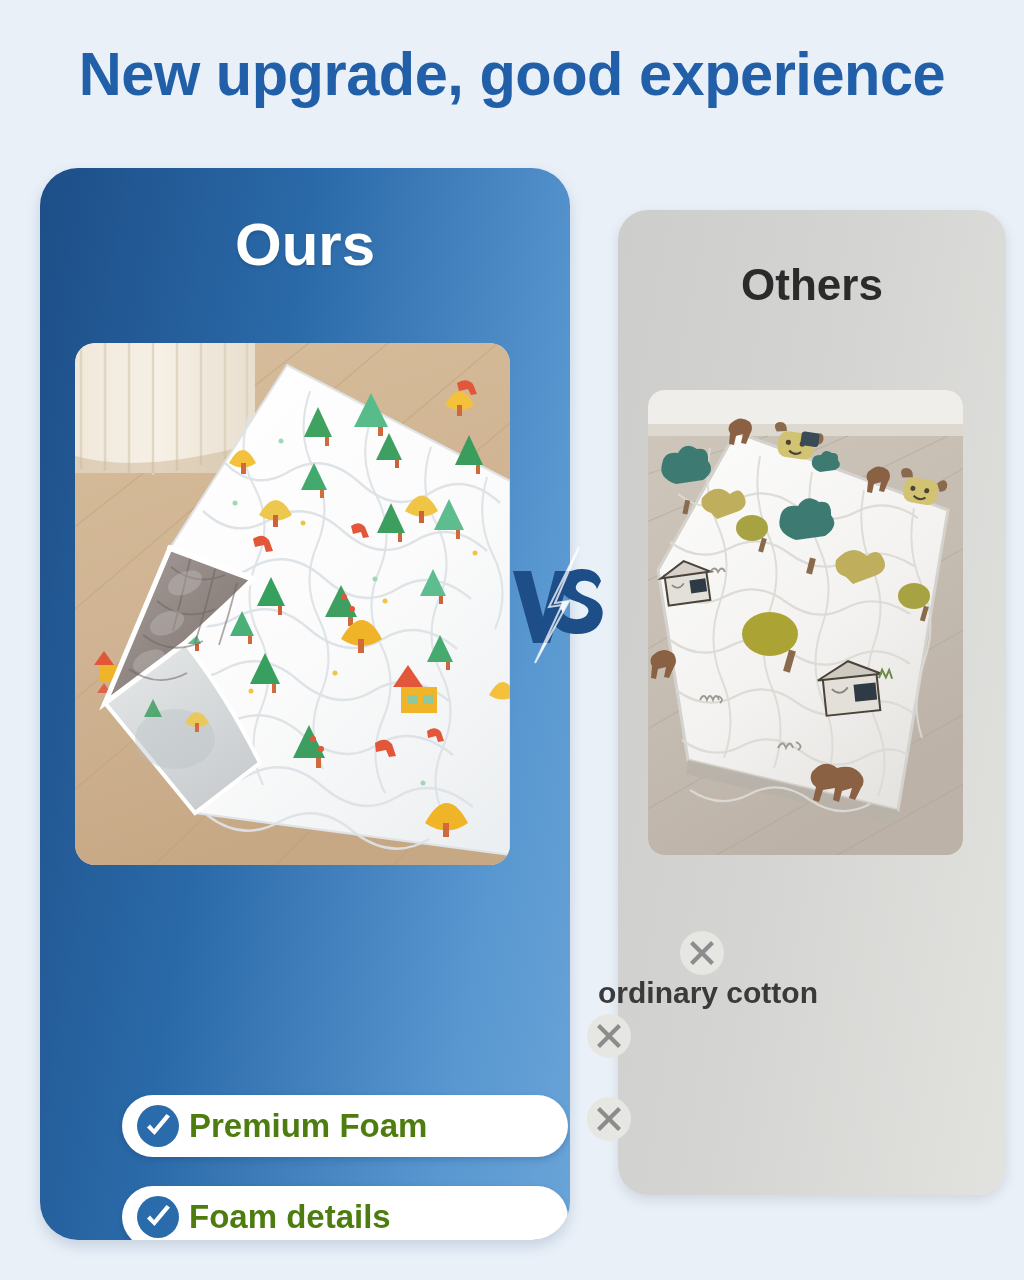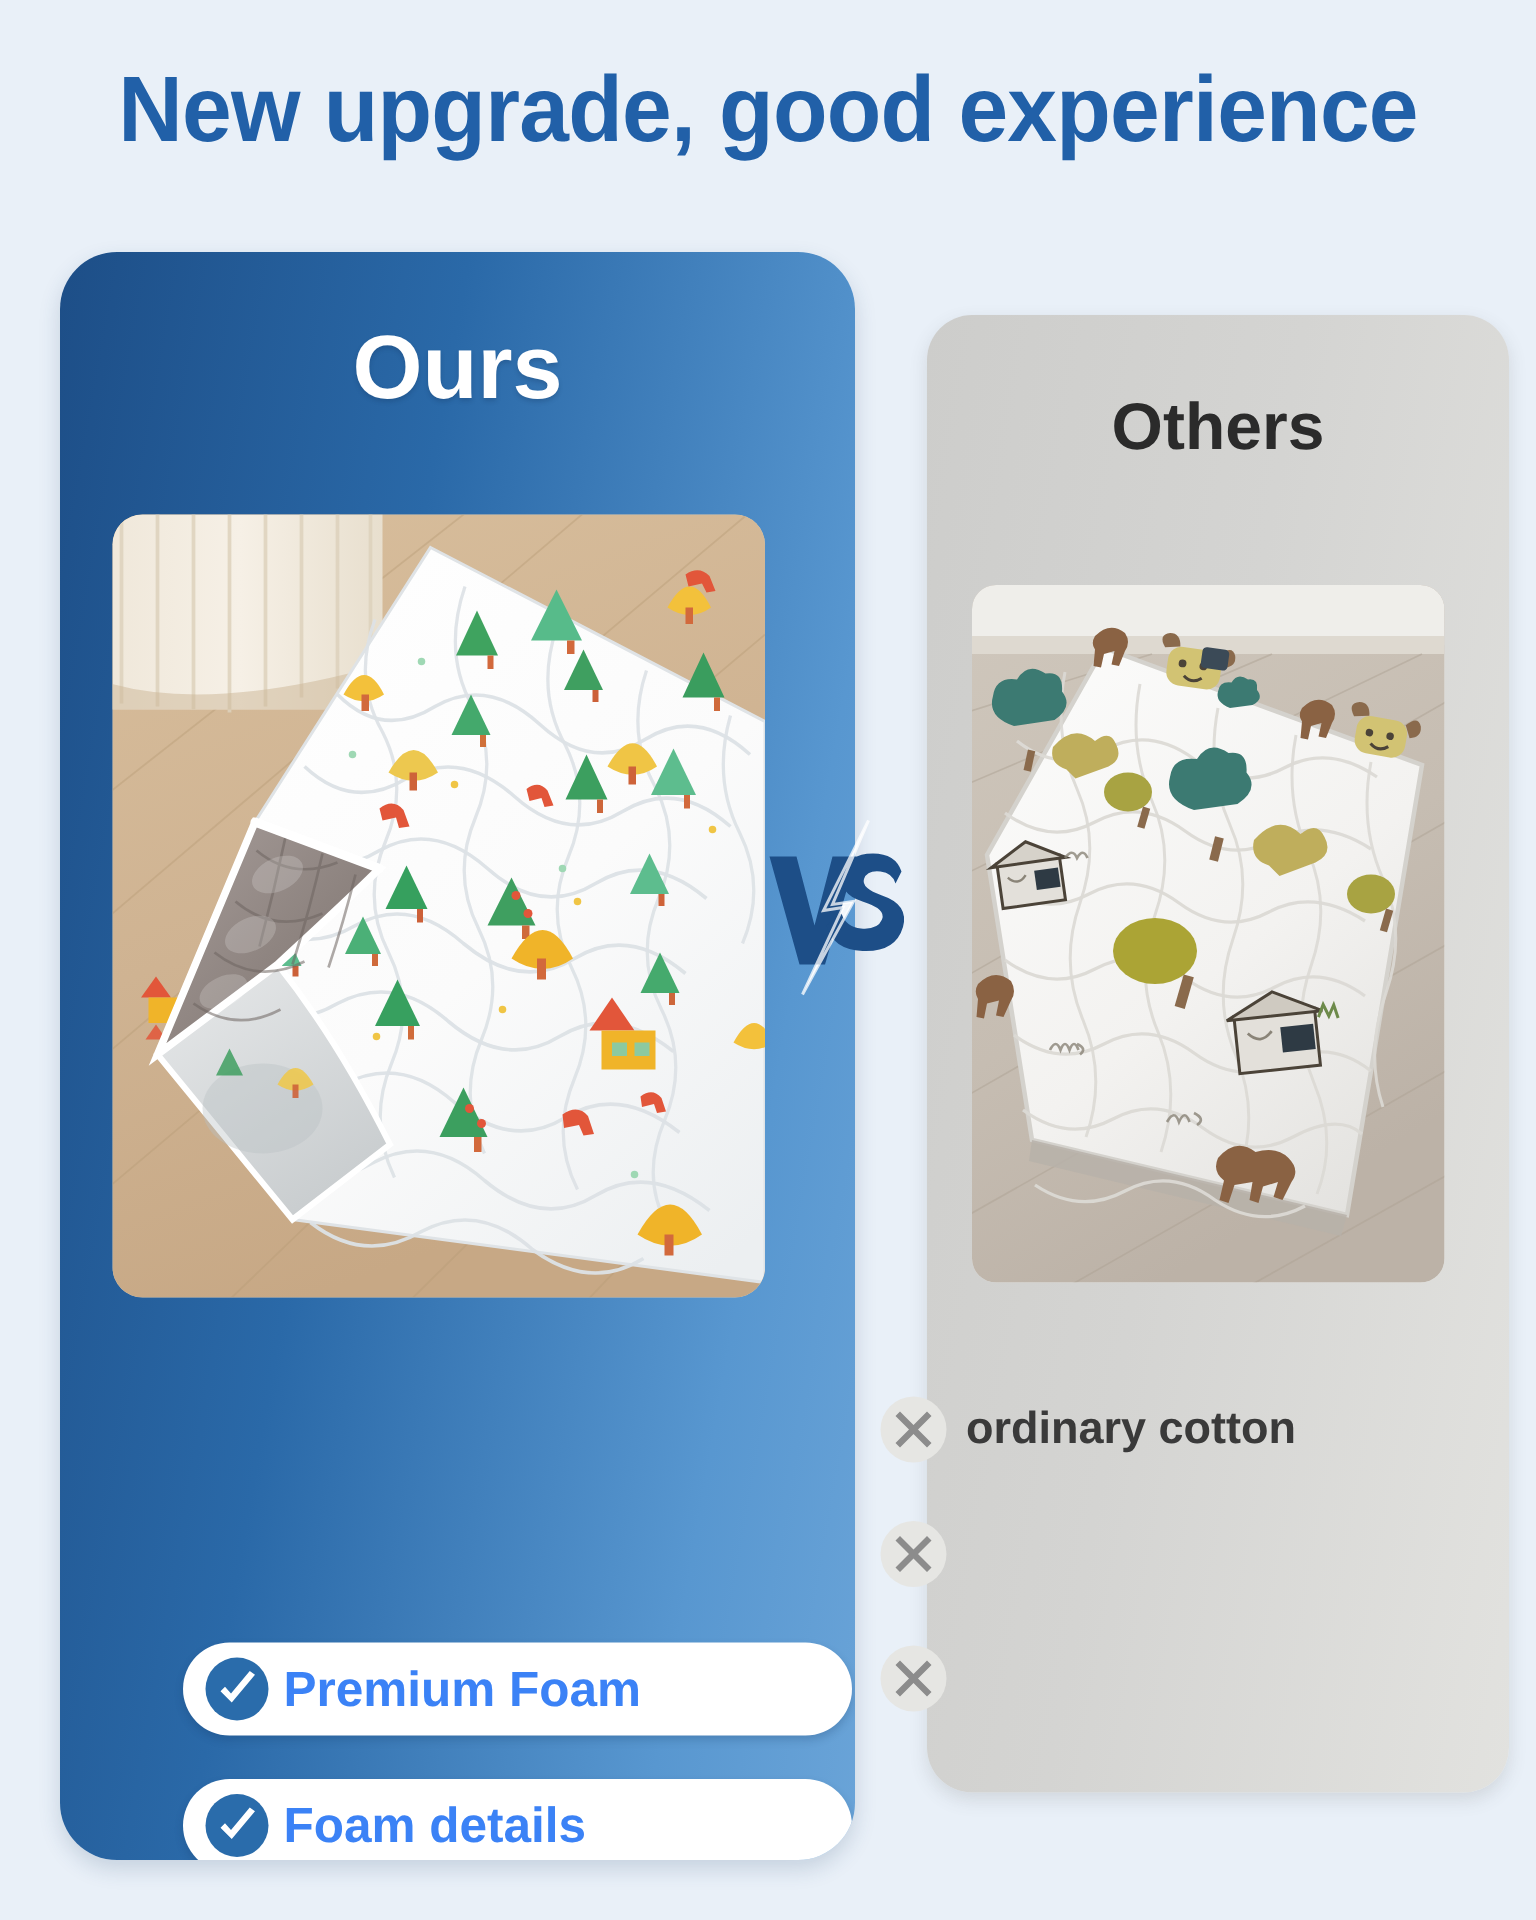--- a/index.html
+++ b/index.html
@@ -126,33 +126,33 @@
   .check-icon {
     flex: 0 0 auto;
     margin-left: 14px;
     width: 44px;
     height: 44px;
   }
   .pill-label {
     margin-left: 9px;
     font-size: 33px;
     font-weight: bold;
-    color: #3b82f6;
+    color: #4d7c0f;
     white-space: nowrap;
   }
 
   
   .orow {
     position: absolute;
     left: 586px;
     display: flex;
     align-items: center;
     z-index: 20;
   }
-  .orow-1 { top: 930px; }
+  .orow-1 { top: 930px; flex-direction: column; }
   .orow-2 { top: 1013px; }
   .orow-3 { top: 1096px; }
 
   .x-icon {
     flex: 0 0 auto;
     width: 46px;
     height: 46px;
   }
   .orow-label {
     margin-left: 12px;

